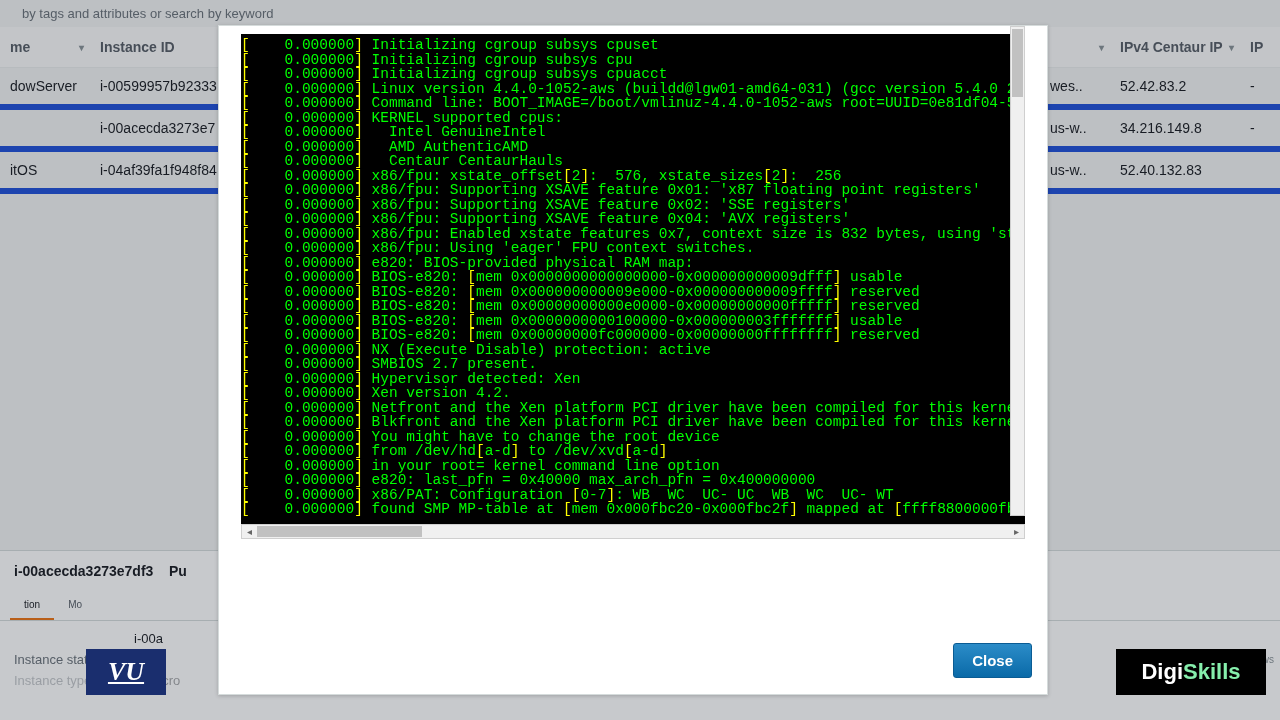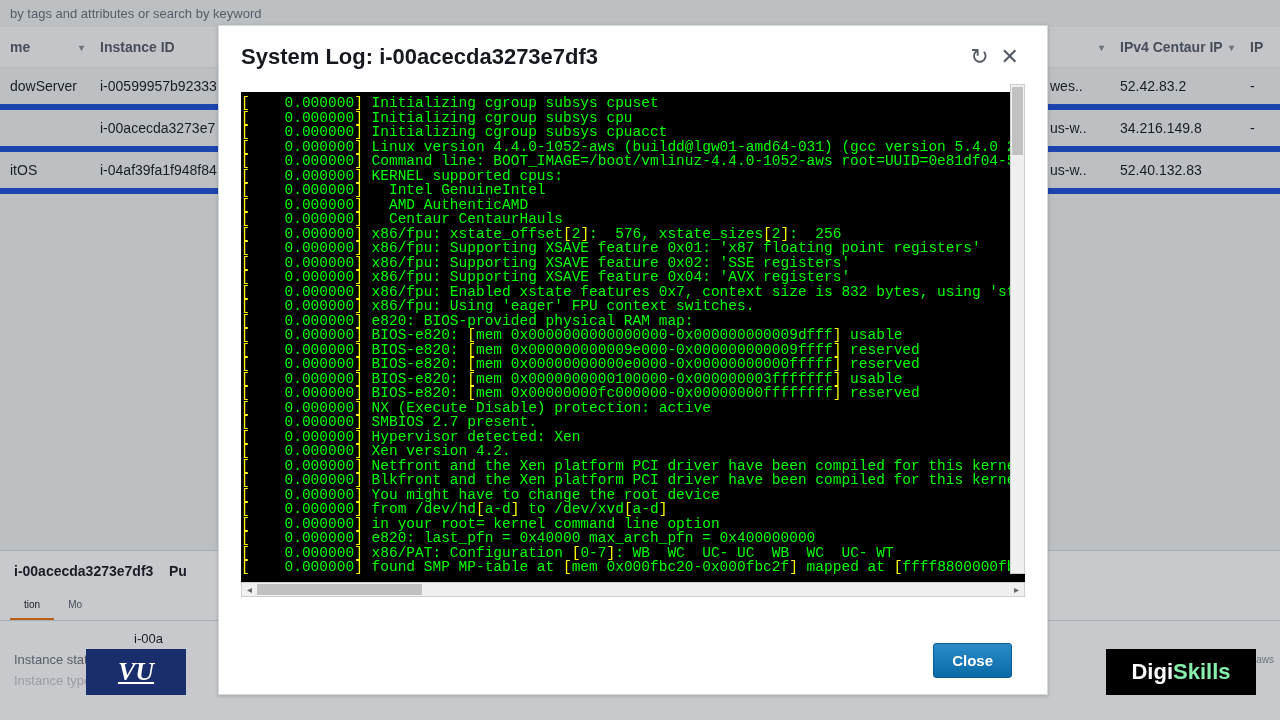--- a/index.html
+++ b/index.html
@@ -1,18 +1,18 @@
 <!DOCTYPE html>
 <html><head>
 <meta charset="utf-8">
 <style>
 *{box-sizing:border-box;margin:0;padding:0}
 body{font-family:Arial,Helvetica,sans-serif;background:#f2f3f3;width:1280px;height:720px;overflow:hidden;position:relative}
 .bg{position:absolute;inset:0}
-.filter-hint{color:#687078;padding:6px 0 6px 10px;font-size:13px}
+.filter-hint{color:#687078;padding:6px 0 6px 22px;font-size:13px}
 .table-bg{width:100%;border-collapse:collapse;font-size:14px;color:#16191f}
 .table-bg th{background:#fafafa;text-align:left;padding:12px 10px;font-weight:700;color:#545b64;border-bottom:1px solid #eaeded;position:relative}
 .table-bg th .chev{position:absolute;right:6px;top:50%;transform:translateY(-50%);font-size:10px;color:#879196}
 .table-bg td{padding:10px;border-bottom:6px solid #1d4ed8;white-space:nowrap;overflow:hidden;text-overflow:ellipsis}
 .detail-panel{position:absolute;left:0;right:0;bottom:0;height:170px;background:#fff;border-top:1px solid #d5dbdb}
 .detail-title{padding:12px 14px;font-size:14px;font-weight:700;color:#16191f}
 .tabs{display:flex;gap:0;border-bottom:1px solid #d5dbdb;padding:0 10px}
 .tab{padding:8px 14px;font-size:10px;color:#545b64;border-bottom:2px solid transparent;cursor:pointer}
 .tab.active{color:#16191f;border-bottom:2px solid #ec7211}
 .detail-rows{padding:10px 14px;font-size:13px;color:#687078;display:grid;grid-template-columns:120px 1fr;row-gap:6px}
@@ -29,27 +29,27 @@
 .console .line{display:block}
 .brkt{color:#ffff00}
 .scroll-y{position:absolute;right:22px;top:0;width:15px;height:490px;background:#f0f0f0;border:1px solid #cfcfcf}
 .scroll-y .thumb{background:#c1c1c1;position:absolute;left:1px;right:1px;top:2px;height:68px}
 .scroll-x{height:15px;background:#f0f0f0;border:1px solid #cfcfcf;margin:0 0 0 0;position:relative}
 .scroll-x .thumb{background:#c1c1c1;position:absolute;top:1px;bottom:1px;left:15px;width:165px}
 .scroll-x .arrow{position:absolute;top:0;bottom:0;width:15px;display:flex;align-items:center;justify-content:center;font-size:10px;color:#666}
 .scroll-x .arrow.l{left:0}
 .scroll-x .arrow.r{right:0}
 
-.modal-foot{display:flex;justify-content:flex-end;padding:16px 35px}
+.modal-foot{display:flex;justify-content:flex-end;padding:16px 15px}
 .btn-close{background:#0073bb;background:linear-gradient(#2b8cc8,#0a6aa8);color:#fff;border:1px solid #0a5c94;padding:8px 18px;font-size:15px;font-weight:700;border-radius:3px;cursor:pointer}
 
 .logo{position:absolute;bottom:25px;height:46px}
-.logo.vu{left:86px;width:100px;background:#1a2e6e;color:#fff;display:flex;align-items:center;justify-content:center;font-weight:700;font-size:26px;font-style:italic;font-family:Georgia,serif}
+.logo.vu{left:86px;width:80px;background:#1a2e6e;color:#fff;display:flex;align-items:center;justify-content:center;font-weight:700;font-size:26px;font-style:italic;font-family:Georgia,serif}
 .logo.vu span{text-decoration:underline}
-.logo.ds{right:24px;left:auto;width:150px;background:#000;color:#fff;display:flex;align-items:center;justify-content:center;font-weight:700;font-size:22px}
+.logo.ds{right:14px;left:auto;width:150px;background:#000;color:#fff;display:flex;align-items:center;justify-content:center;font-weight:700;font-size:22px}
 .logo.ds .o{color:#86efac}
 .domain{position:absolute;bottom:55px;right:6px;color:#879196;font-size:10px}
 </style>
 </head>
 <body>
 
 <div class="bg">
   <div class="filter-hint">by tags and attributes or search by keyword</div>
   <table class="table-bg">
     <thead>
@@ -106,25 +106,20 @@
       <div style="opacity:.4">Instance type</div>
         <div class="val" style="opacity:.4">t2.micro</div>
     </div>
   </div>
   <div class="domain">e.amazonaws</div>
 </div>
 
 <div class="overlay"></div>
 
 <div class="modal">
-  <div class="modal-head">
-    <div class="modal-title"><span>System Log: </span><span>i-00acecda3273e7df3</span></div>
-    <div class="icon-btn">↻</div>
-    <div class="icon-btn">✕</div>
-  </div>
   <div class="console-wrap">
     <div class="console" id="console"><div class="line"><span class="brkt">[</span>    0.000000<span class="brkt">]</span> Initializing cgroup subsys cpuset</div><div class="line"><span class="brkt">[</span>    0.000000<span class="brkt">]</span> Initializing cgroup subsys cpu</div><div class="line"><span class="brkt">[</span>    0.000000<span class="brkt">]</span> Initializing cgroup subsys cpuacct</div><div class="line"><span class="brkt">[</span>    0.000000<span class="brkt">]</span> Linux version 4.4.0-1052-aws (buildd@lgw01-amd64-031) (gcc version 5.4.0 20</div><div class="line"><span class="brkt">[</span>    0.000000<span class="brkt">]</span> Command line: BOOT_IMAGE=/boot/vmlinuz-4.4.0-1052-aws root=UUID=0e81df04-584</div><div class="line"><span class="brkt">[</span>    0.000000<span class="brkt">]</span> KERNEL supported cpus:</div><div class="line"><span class="brkt">[</span>    0.000000<span class="brkt">]</span>   Intel GenuineIntel</div><div class="line"><span class="brkt">[</span>    0.000000<span class="brkt">]</span>   AMD AuthenticAMD</div><div class="line"><span class="brkt">[</span>    0.000000<span class="brkt">]</span>   Centaur CentaurHauls</div><div class="line"><span class="brkt">[</span>    0.000000<span class="brkt">]</span> x86/fpu: xstate_offset<span class="brkt">[</span>2<span class="brkt">]</span>:  576, xstate_sizes<span class="brkt">[</span>2<span class="brkt">]</span>:  256</div><div class="line"><span class="brkt">[</span>    0.000000<span class="brkt">]</span> x86/fpu: Supporting XSAVE feature 0x01: 'x87 floating point registers'</div><div class="line"><span class="brkt">[</span>    0.000000<span class="brkt">]</span> x86/fpu: Supporting XSAVE feature 0x02: 'SSE registers'</div><div class="line"><span class="brkt">[</span>    0.000000<span class="brkt">]</span> x86/fpu: Supporting XSAVE feature 0x04: 'AVX registers'</div><div class="line"><span class="brkt">[</span>    0.000000<span class="brkt">]</span> x86/fpu: Enabled xstate features 0x7, context size is 832 bytes, using 'sta</div><div class="line"><span class="brkt">[</span>    0.000000<span class="brkt">]</span> x86/fpu: Using 'eager' FPU context switches.</div><div class="line"><span class="brkt">[</span>    0.000000<span class="brkt">]</span> e820: BIOS-provided physical RAM map:</div><div class="line"><span class="brkt">[</span>    0.000000<span class="brkt">]</span> BIOS-e820: <span class="brkt">[</span>mem 0x0000000000000000-0x000000000009dfff<span class="brkt">]</span> usable</div><div class="line"><span class="brkt">[</span>    0.000000<span class="brkt">]</span> BIOS-e820: <span class="brkt">[</span>mem 0x000000000009e000-0x000000000009ffff<span class="brkt">]</span> reserved</div><div class="line"><span class="brkt">[</span>    0.000000<span class="brkt">]</span> BIOS-e820: <span class="brkt">[</span>mem 0x00000000000e0000-0x00000000000fffff<span class="brkt">]</span> reserved</div><div class="line"><span class="brkt">[</span>    0.000000<span class="brkt">]</span> BIOS-e820: <span class="brkt">[</span>mem 0x0000000000100000-0x000000003fffffff<span class="brkt">]</span> usable</div><div class="line"><span class="brkt">[</span>    0.000000<span class="brkt">]</span> BIOS-e820: <span class="brkt">[</span>mem 0x00000000fc000000-0x00000000ffffffff<span class="brkt">]</span> reserved</div><div class="line"><span class="brkt">[</span>    0.000000<span class="brkt">]</span> NX (Execute Disable) protection: active</div><div class="line"><span class="brkt">[</span>    0.000000<span class="brkt">]</span> SMBIOS 2.7 present.</div><div class="line"><span class="brkt">[</span>    0.000000<span class="brkt">]</span> Hypervisor detected: Xen</div><div class="line"><span class="brkt">[</span>    0.000000<span class="brkt">]</span> Xen version 4.2.</div><div class="line"><span class="brkt">[</span>    0.000000<span class="brkt">]</span> Netfront and the Xen platform PCI driver have been compiled for this kernel</div><div class="line"><span class="brkt">[</span>    0.000000<span class="brkt">]</span> Blkfront and the Xen platform PCI driver have been compiled for this kerne</div><div class="line"><span class="brkt">[</span>    0.000000<span class="brkt">]</span> You might have to change the root device</div><div class="line"><span class="brkt">[</span>    0.000000<span class="brkt">]</span> from /dev/hd<span class="brkt">[</span>a-d<span class="brkt">]</span> to /dev/xvd<span class="brkt">[</span>a-d<span class="brkt">]</span></div><div class="line"><span class="brkt">[</span>    0.000000<span class="brkt">]</span> in your root= kernel command line option</div><div class="line"><span class="brkt">[</span>    0.000000<span class="brkt">]</span> e820: last_pfn = 0x40000 max_arch_pfn = 0x400000000</div><div class="line"><span class="brkt">[</span>    0.000000<span class="brkt">]</span> x86/PAT: Configuration <span class="brkt">[</span>0-7<span class="brkt">]</span>: WB  WC  UC- UC  WB  WC  UC- WT</div><div class="line"><span class="brkt">[</span>    0.000000<span class="brkt">]</span> found SMP MP-table at <span class="brkt">[</span>mem 0x000fbc20-0x000fbc2f<span class="brkt">]</span> mapped at <span class="brkt">[</span>ffff8800000fbc</div></div>
     <div class="scroll-y">
         <div class="thumb"></div>
       </div>
     <div class="scroll-x">
       <div class="arrow l">◂</div>
       <div class="thumb"></div>
       <div class="arrow r">▸</div>
     </div>

